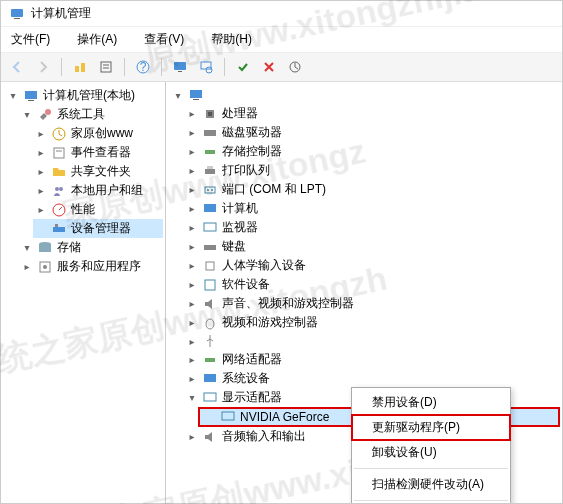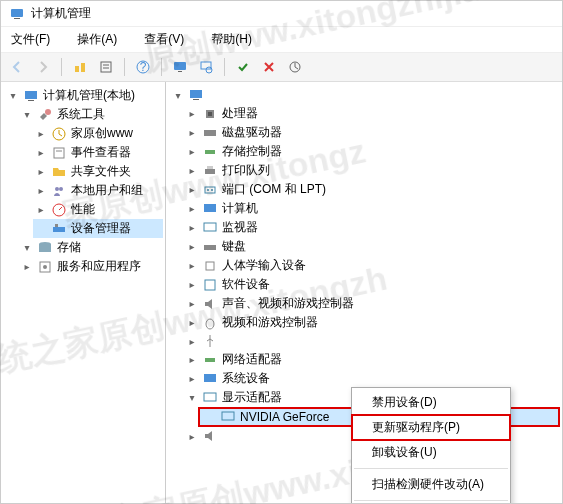--- a/index.html
+++ b/index.html
@@ -457,20 +457,21 @@
                 </ul>
               </li>
               <li>
                   <div class="node">
                     <span class="expander">▸</span>
                     <span class="nicon">
                       <svg width="16" height="16" viewBox="0 0 16 16">
                         <path d="M3 6h3l4-3v10l-4-3H3z" fill="#888"></path>
                       </svg>
                     </span>
+                    <span class="label">音频输入和输出</span>
                   </div>
                 </li>
             </ul>
           </li>
         </ul>
       </div>
 
       <div class="context-menu" style="left:185px; top:305px;">
         <div class="item">禁用设备(D)</div>
         <div class="item red">更新驱动程序(P)</div>

